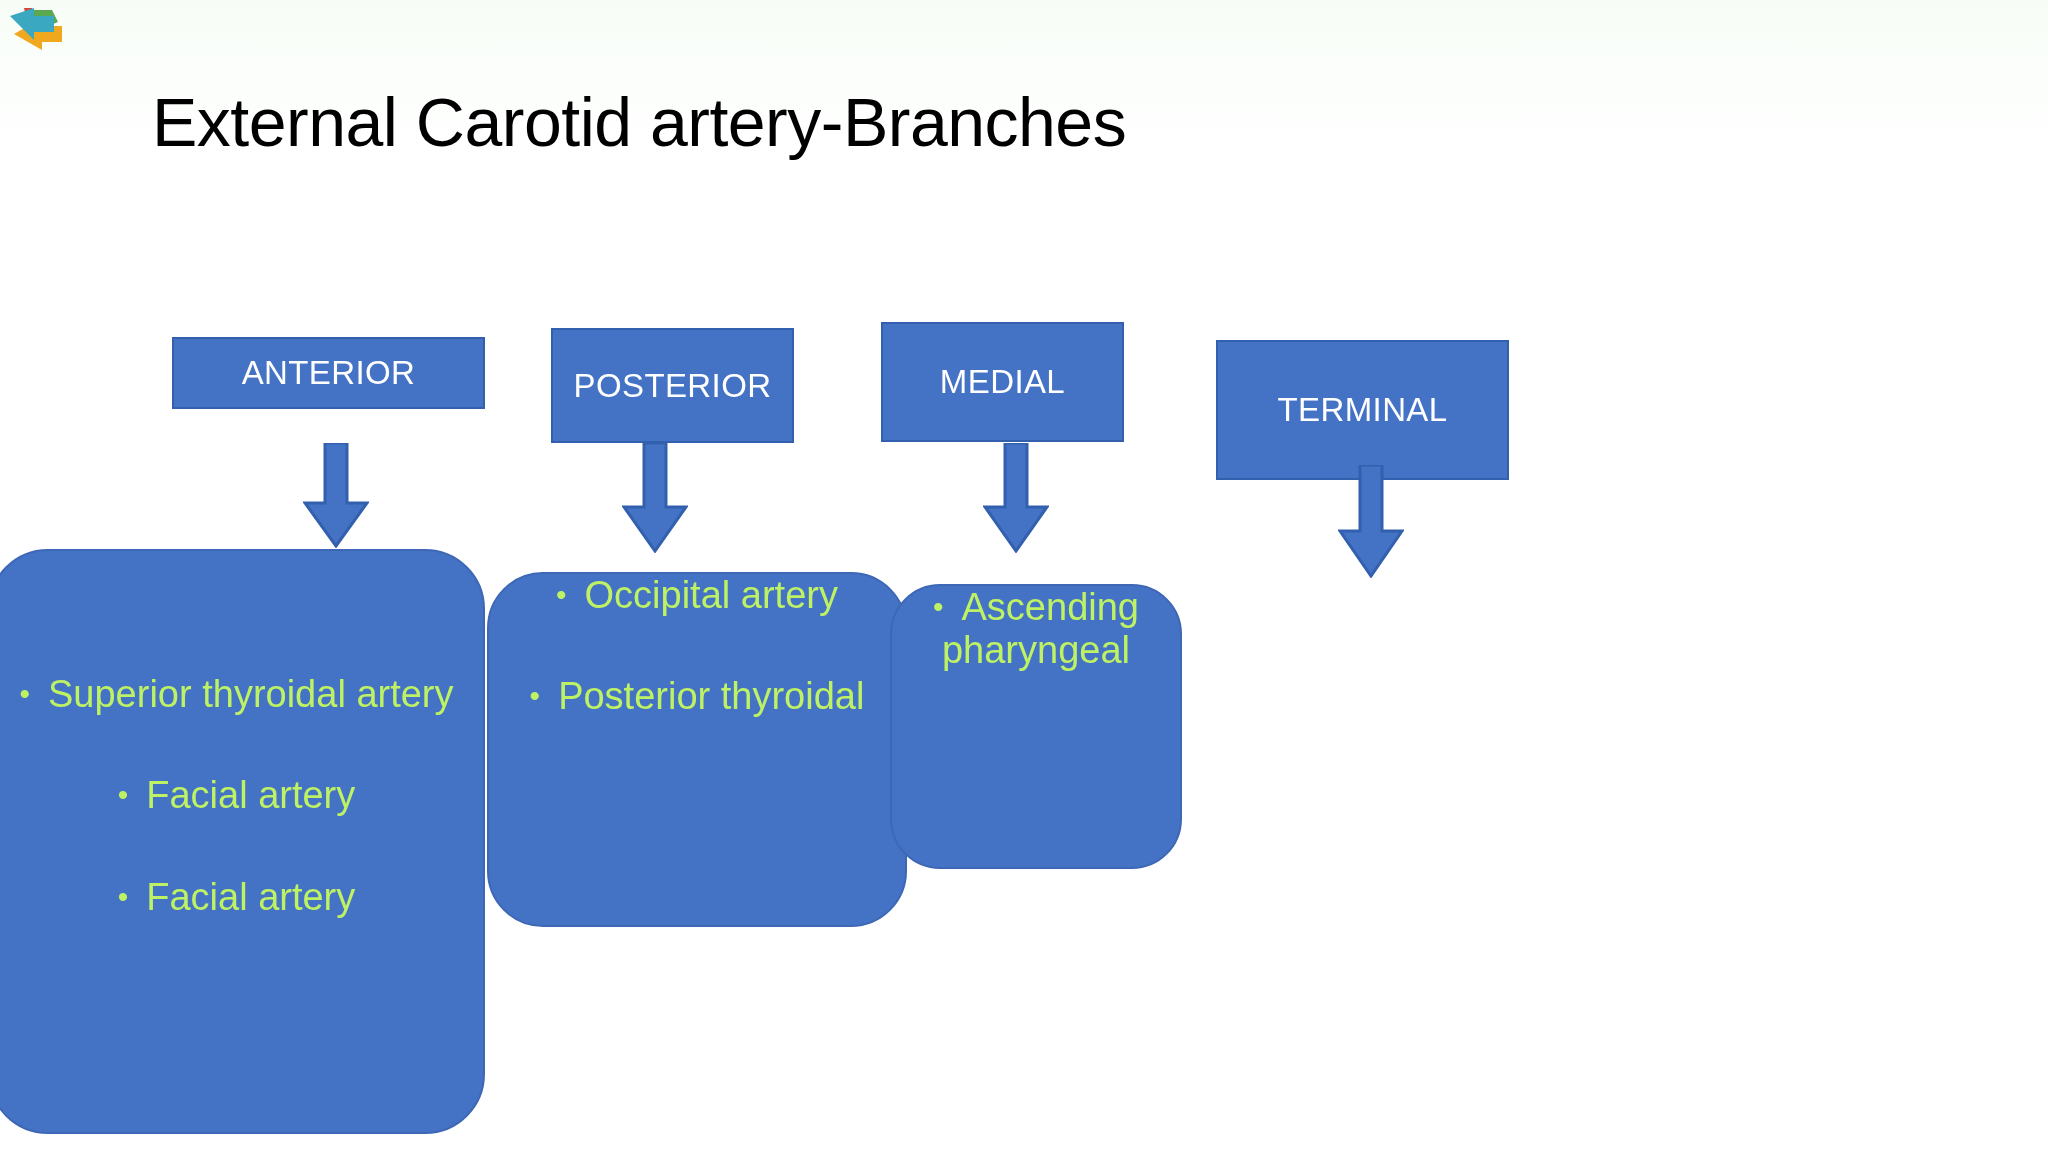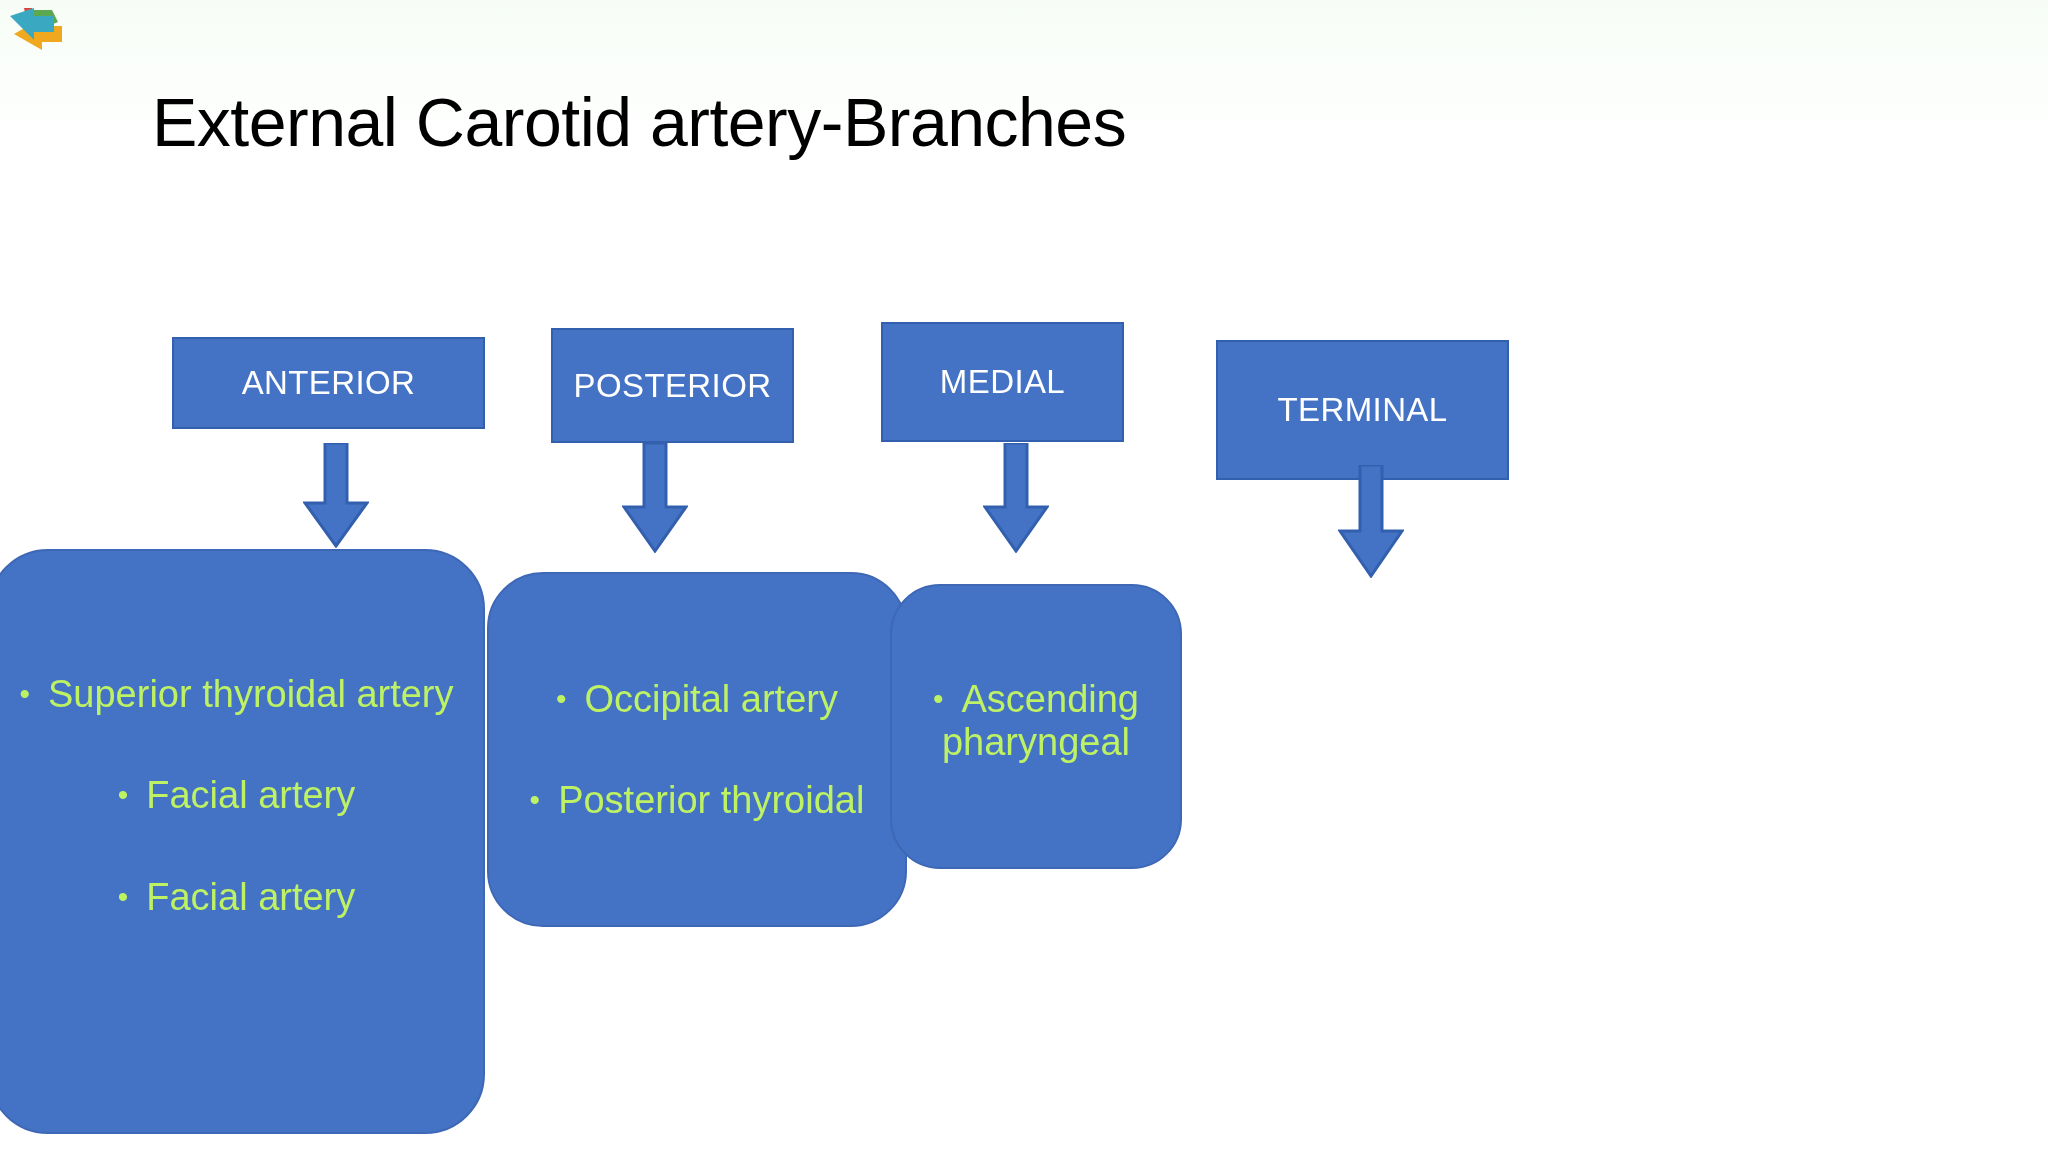--- a/index.html
+++ b/index.html
@@ -103,21 +103,21 @@
     <svg width="60" height="52" viewBox="0 0 60 52">
       <polygon points="6,30 34,14 34,22 54,22 54,38 34,38 34,46" fill="#f0a81e"></polygon>
       <polygon points="22,6 44,6 50,18 30,26 14,18" fill="#5aa84f"></polygon>
       <polygon points="16,4 24,4 26,12 18,13" fill="#d9443f"></polygon>
       <polygon points="2,12 26,4 26,12 46,12 46,28 26,28 26,36" fill="#3aa8c1"></polygon>
     </svg>
   </div>
 
   <div id="title">External Carotid artery-Branches</div>
 
-  <div class="hdr" style="left:172px; top:337px; width:313px; height:92px;">
+  <div class="hdr" style="left:172px; top:337px; width:313px; height:72px;">
     <span>ANTERIOR</span>
   </div>
 
   <div class="hdr" style="left:881px; top:322px; width:243px; height:120px;">
     <span>MEDIAL</span>
   </div>
 
   <div class="hdr" style="left:551px; top:328px; width:243px; height:115px;">
     <span>POSTERIOR</span>
   </div>
@@ -161,34 +161,34 @@
         <span class="dot">•</span><span>Facial artery</span>
       </p>
       <div class="spacer-md"></div>
       <p class="bullet-row">
         <span class="dot">•</span><span>Facial artery</span>
       </p>
     </div>
   </div>
 
   <div class="card" style="left:487px; top:572px; width:420px; height:355px;
-              border-radius:56px; justify-content:flex-start; padding-top:104px;">
+              border-radius:56px; justify-content:flex-start; ">
     <div class="card-inner">
       <p class="bullet-row">
         <span class="dot">•</span><span>Occipital artery</span>
       </p>
       <div class="spacer-md"></div>
       <p class="bullet-row">
         <span class="dot">•</span><span>Posterior thyroidal</span>
       </p>
     </div>
   </div>
 
   <div class="card" style="left:890px; top:584px; width:292px; height:285px;
-              border-radius:50px; justify-content:flex-start; padding-top:92px;">
+              border-radius:50px; justify-content:flex-start; ">
     <div class="card-inner">
       <p class="bullet-row">
         <span class="dot">•</span><span>Ascending pharyngeal</span>
       </p>
     </div>
   </div>
 
 
 </div>
 

